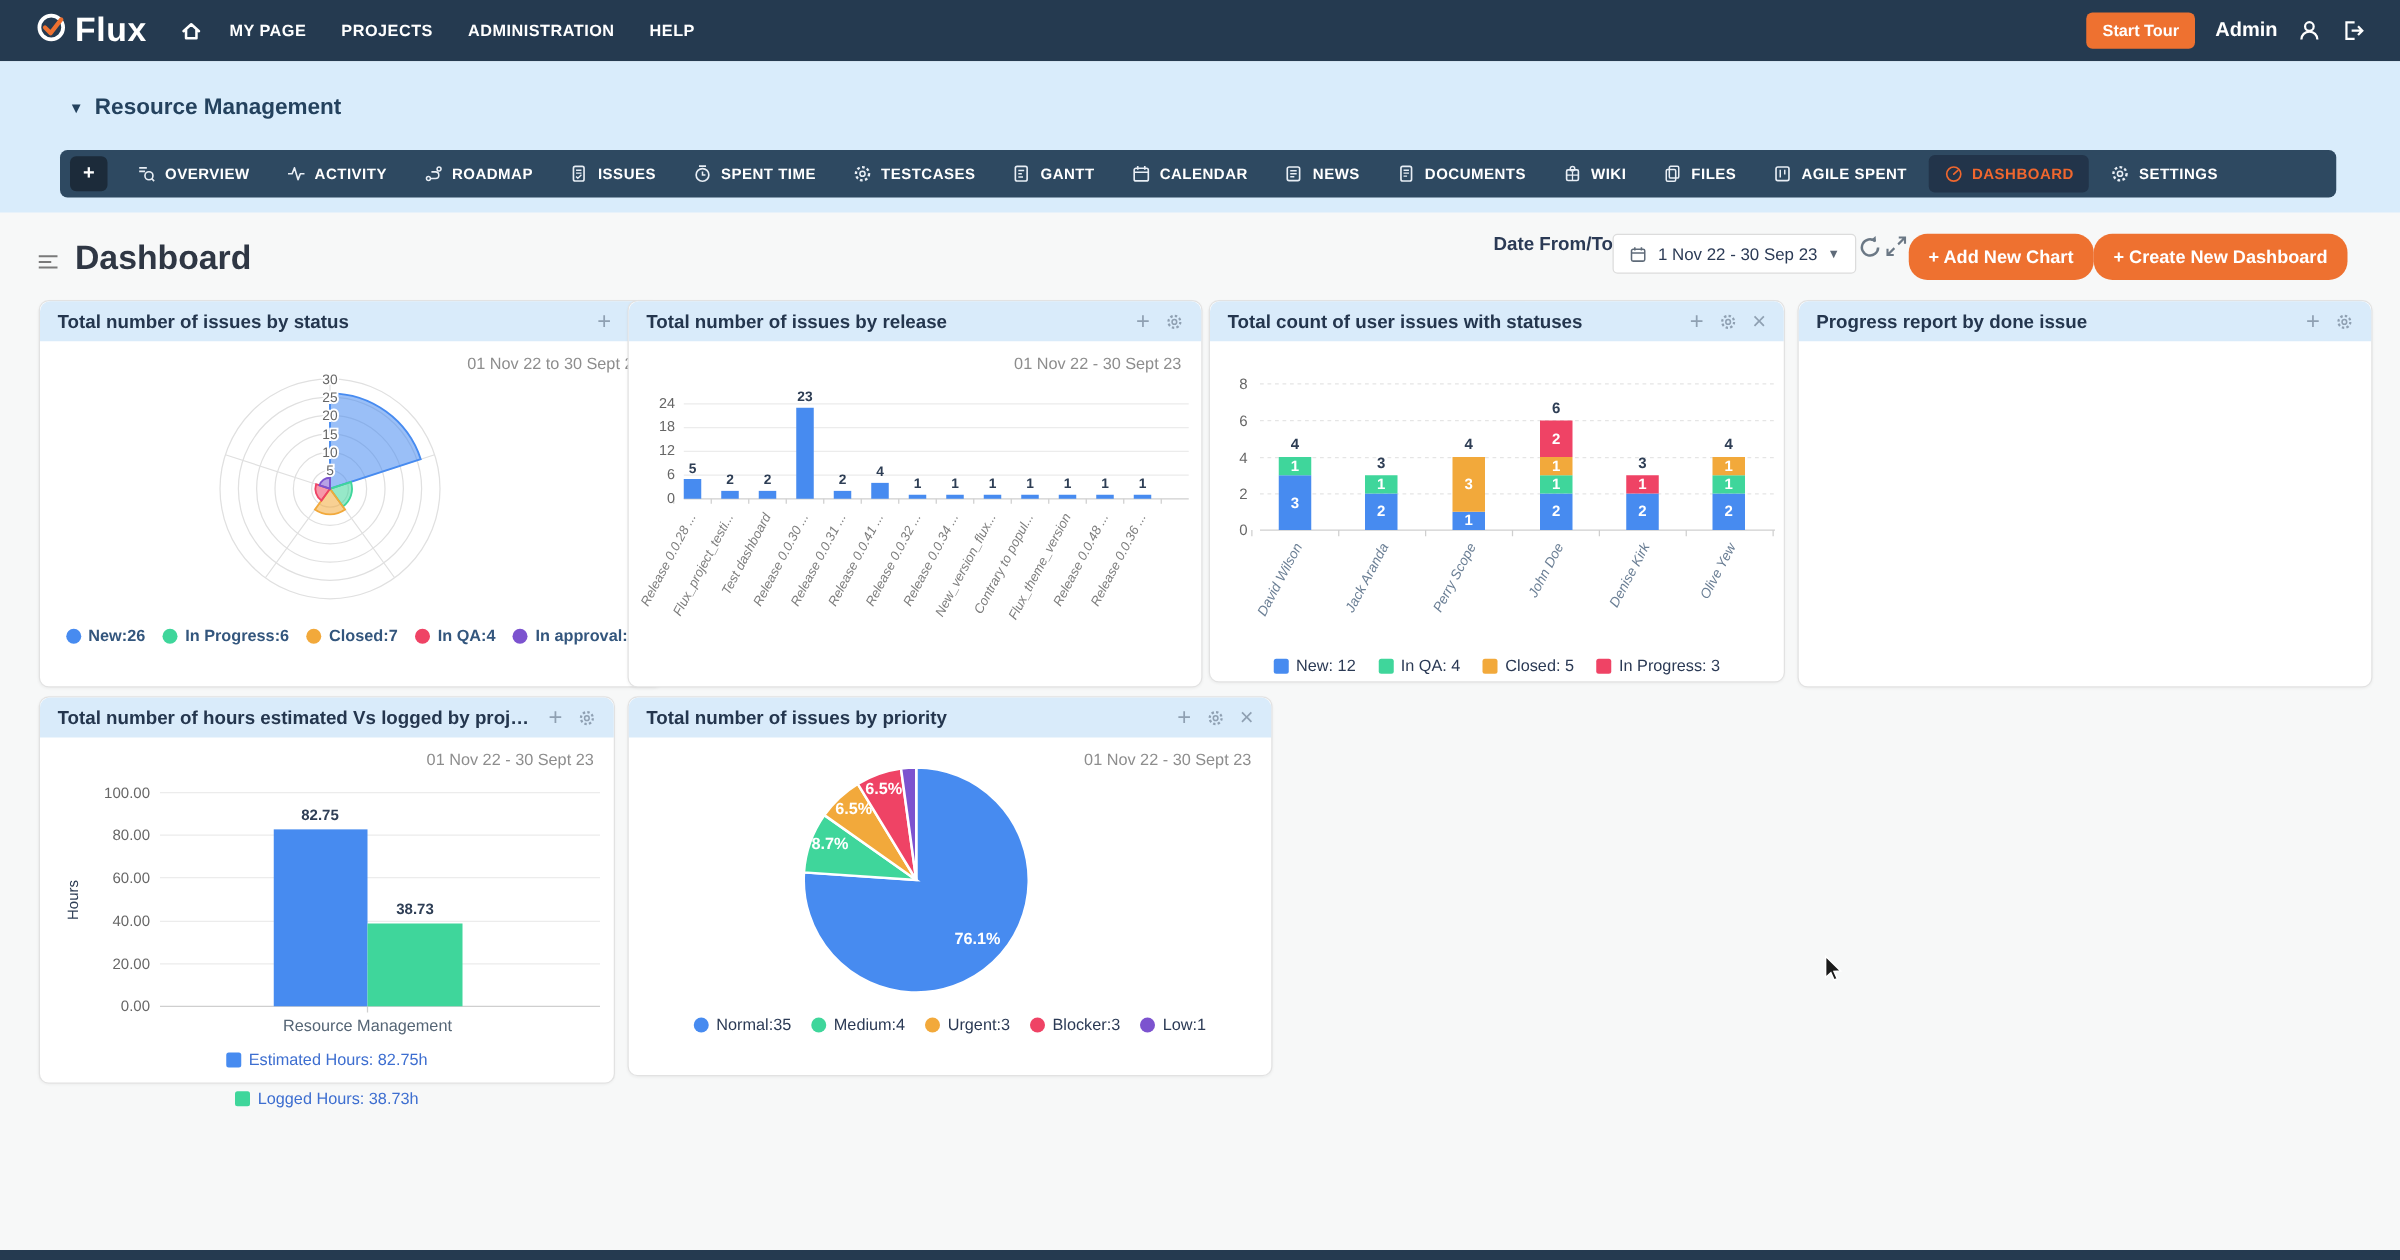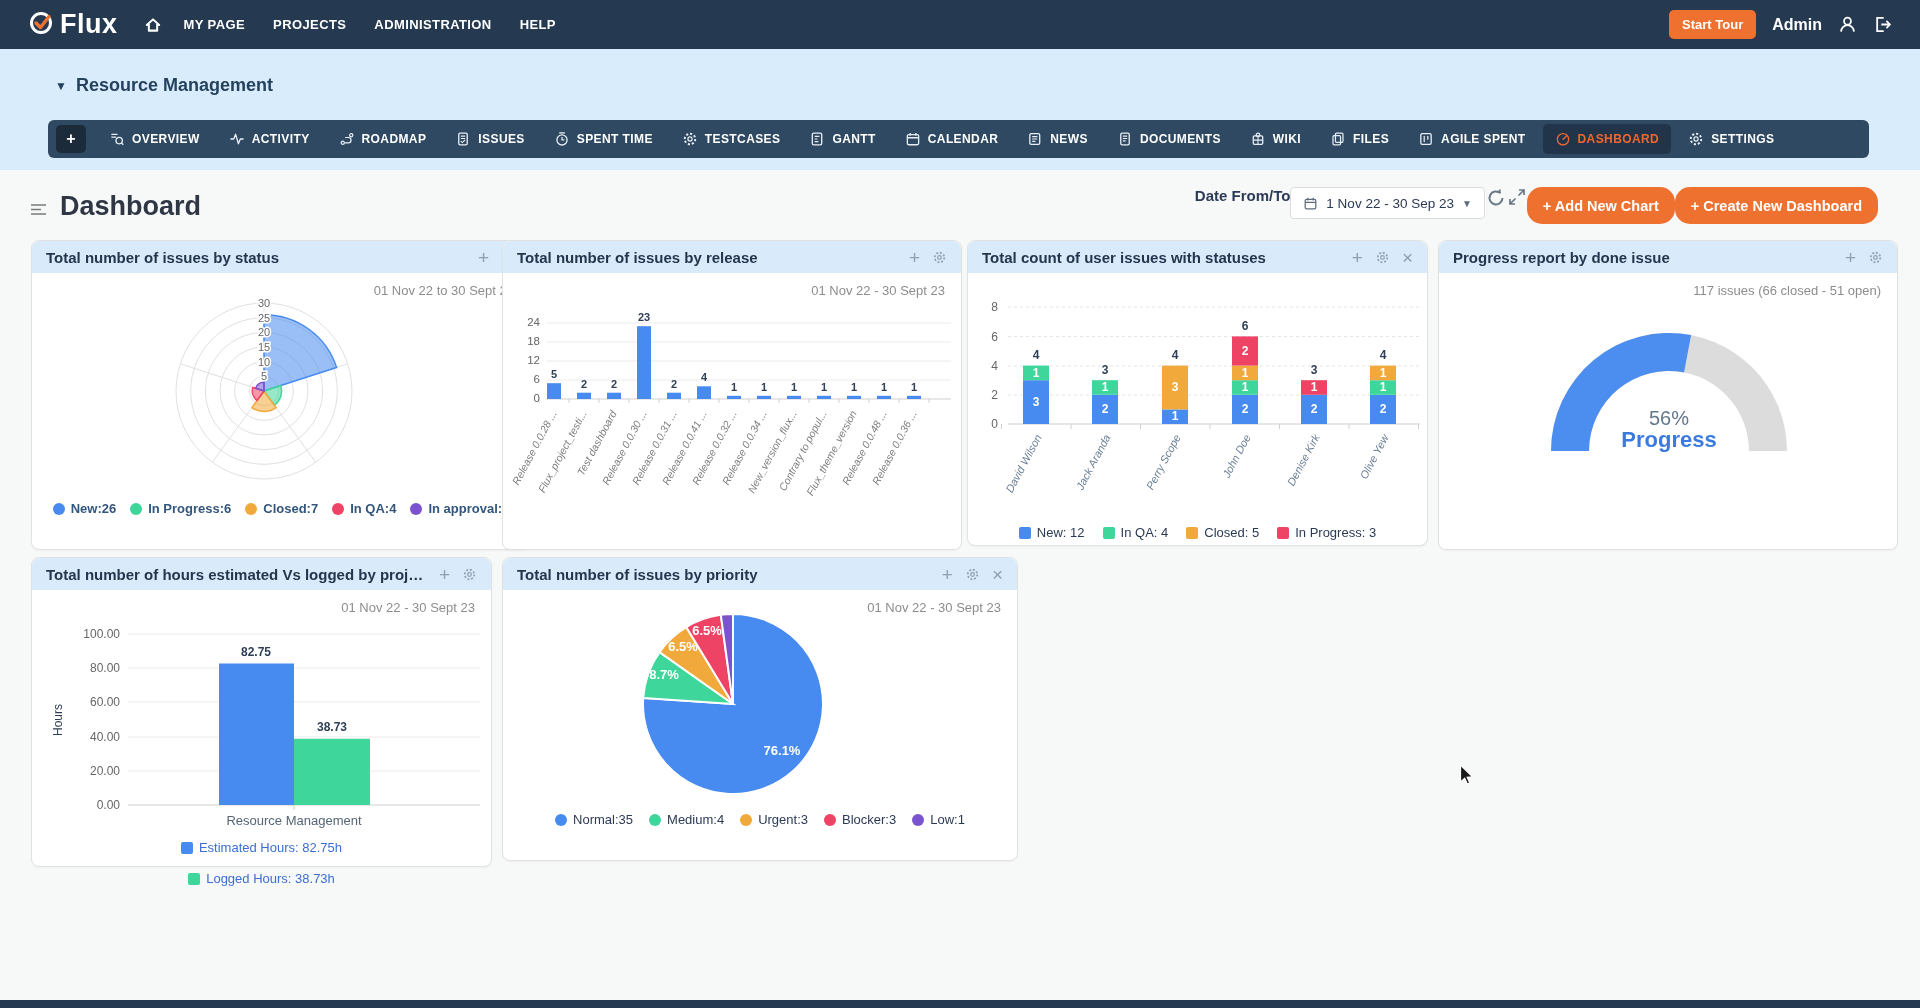--- a/index.html
+++ b/index.html
@@ -526,29 +526,20 @@
     <div class="card-h">
       <span class="t">Progress report by done issue</span>
       <span class="hi">+</span>
       <span class="hi">
           <svg width="15" height="15" viewBox="0 0 17 17">
             <circle cx="8.5" cy="8.5" r="5.4" fill="none" stroke="#8fa0b2" stroke-width="2" stroke-dasharray="2.2 2"></circle>
             <circle cx="8.5" cy="8.5" r="2.1" fill="none" stroke="#8fa0b2" stroke-width="1.4"></circle>
           </svg>
         </span>
     </div>
-    <div class="card-b">
-      <span class="period">117 issues (66 closed - 51 open)</span>
-      <svg style="position:absolute;left:105px;top:53px;" width="250" height="132" viewBox="-125 -125 250 132">
-        <path d="M-118,0 A118,118 0 0 1 118,0 L80,0 A80,80 0 0 0 -80,0 Z" fill="#dcdcdc"></path>
-        <path d="M-118,0 A118,118 0 0 1 22.1,-115.9 L15,-78.6 A80,80 0 0 0 -80,0 Z" fill="#4c8df0"></path>
-        <text x="0" y="-26" text-anchor="middle" font-size="20" fill="#64788c">56%</text>
-        <text x="0" y="-4" text-anchor="middle" font-size="22" font-weight="bold" fill="#3b7be0">Progress</text>
-      </svg>
-    </div>
   </section>
 
   <section class="card" style="left:31px;top:557px;width:461px;height:310px;">
     <div class="card-h">
       <span class="t">Total number of hours estimated Vs logged by project</span>
       <span class="hi">+</span>
       <span class="hi">
           <svg width="15" height="15" viewBox="0 0 17 17">
             <circle cx="8.5" cy="8.5" r="5.4" fill="none" stroke="#8fa0b2" stroke-width="2" stroke-dasharray="2.2 2"></circle>
             <circle cx="8.5" cy="8.5" r="2.1" fill="none" stroke="#8fa0b2" stroke-width="1.4"></circle>

